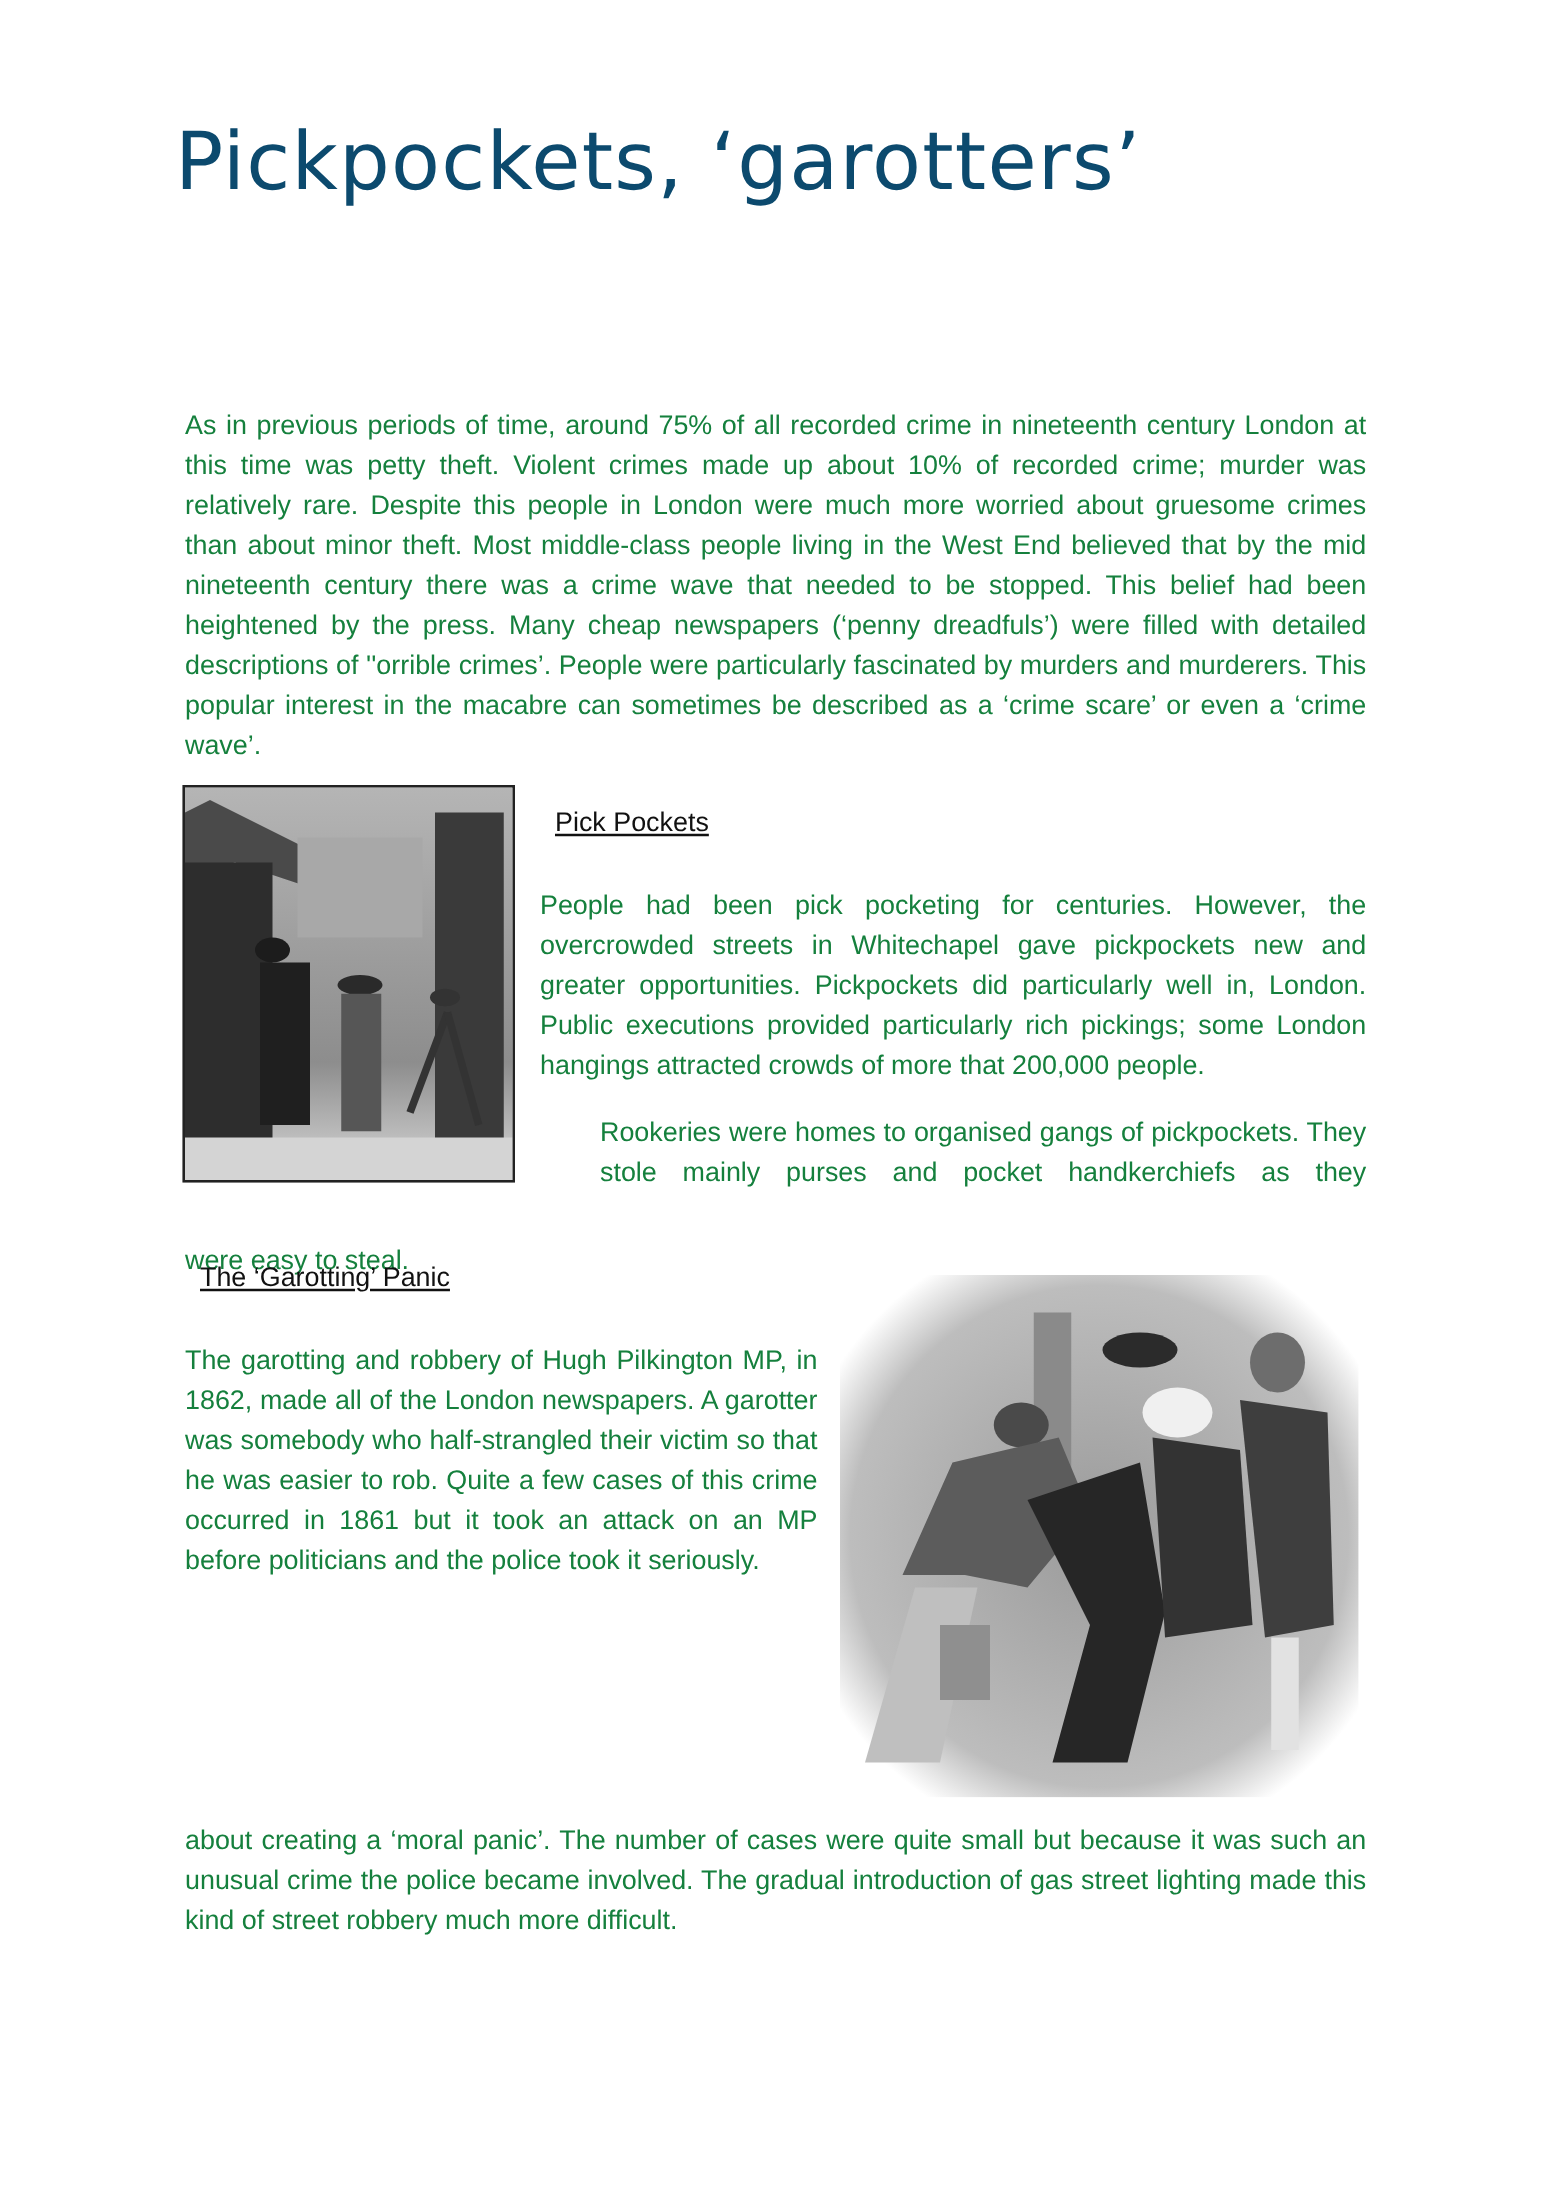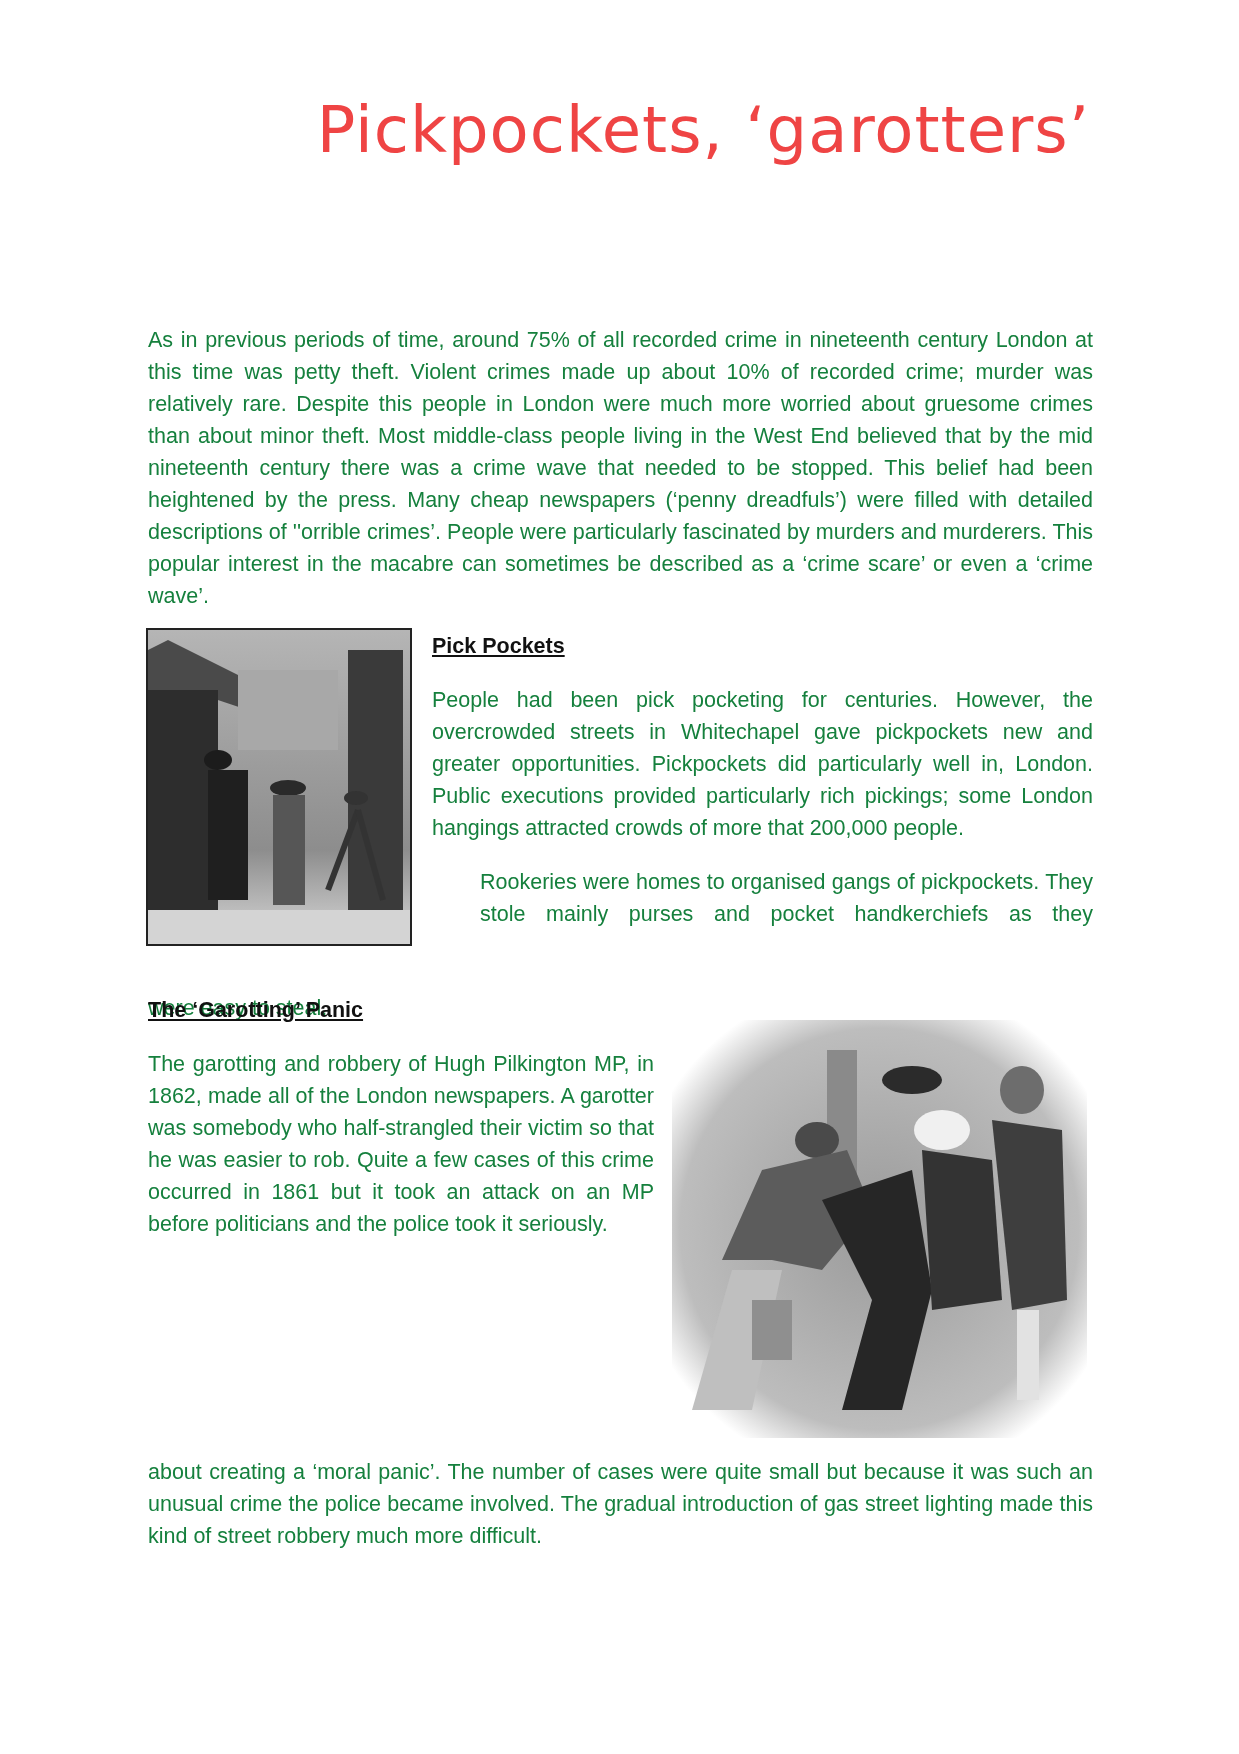--- a/index.html
+++ b/index.html
@@ -1,31 +1,31 @@
 <!DOCTYPE html>
 <html><head>
   <meta charset="utf-8">
   <style>
     html, body { margin: 0; padding: 0; background: #ffffff; }
     body { width: 1239px; height: 1754px; position: relative; overflow: hidden; color: #111; }
     .title {
       position: absolute; left: 140px; top: 78px; width: 950px;
-      text-align: right; font-family: "DejaVu Sans", sans-serif;
+      text-align: left; font-family: "DejaVu Sans", sans-serif;
       font-size: 64px; line-height: 104px; font-weight: normal; letter-spacing: 1px;
-      color: #ef4444;
+      color: #0c4a6e;
     }
     .body-text {
       font-family: "Liberation Sans", sans-serif;
       font-size: 21.5px; line-height: 32px; color: #15803d;
       text-align: justify; margin: 0;
     }
     .intro { position: absolute; left: 148px; top: 324px; width: 945px; }
     .section-heading {
       font-family: "Liberation Sans", sans-serif; font-size: 21.5px;
-      text-decoration: underline; margin: 0; line-height: 32px; font-weight: bold;
+      text-decoration: underline; margin: 12px; line-height: 32px; font-weight: normal;
     }
     .pp-figure {
       position: absolute; left: 146px; top: 628px; width: 266px; height: 318px;
       border: 2px solid #222; box-sizing: border-box; background: #bdbdbd; overflow: hidden;
     }
     .pp-text { position: absolute; left: 432px; top: 630px; width: 661px; }
     .pp-tail { position: absolute; left: 148px; top: 964px; width: 945px; margin-top: 28px; }
     .gar-left { position: absolute; left: 148px; top: 994px; width: 506px; }
     .gar-figure {
       position: absolute; left: 672px; top: 1020px; width: 415px; height: 418px; overflow: hidden;

